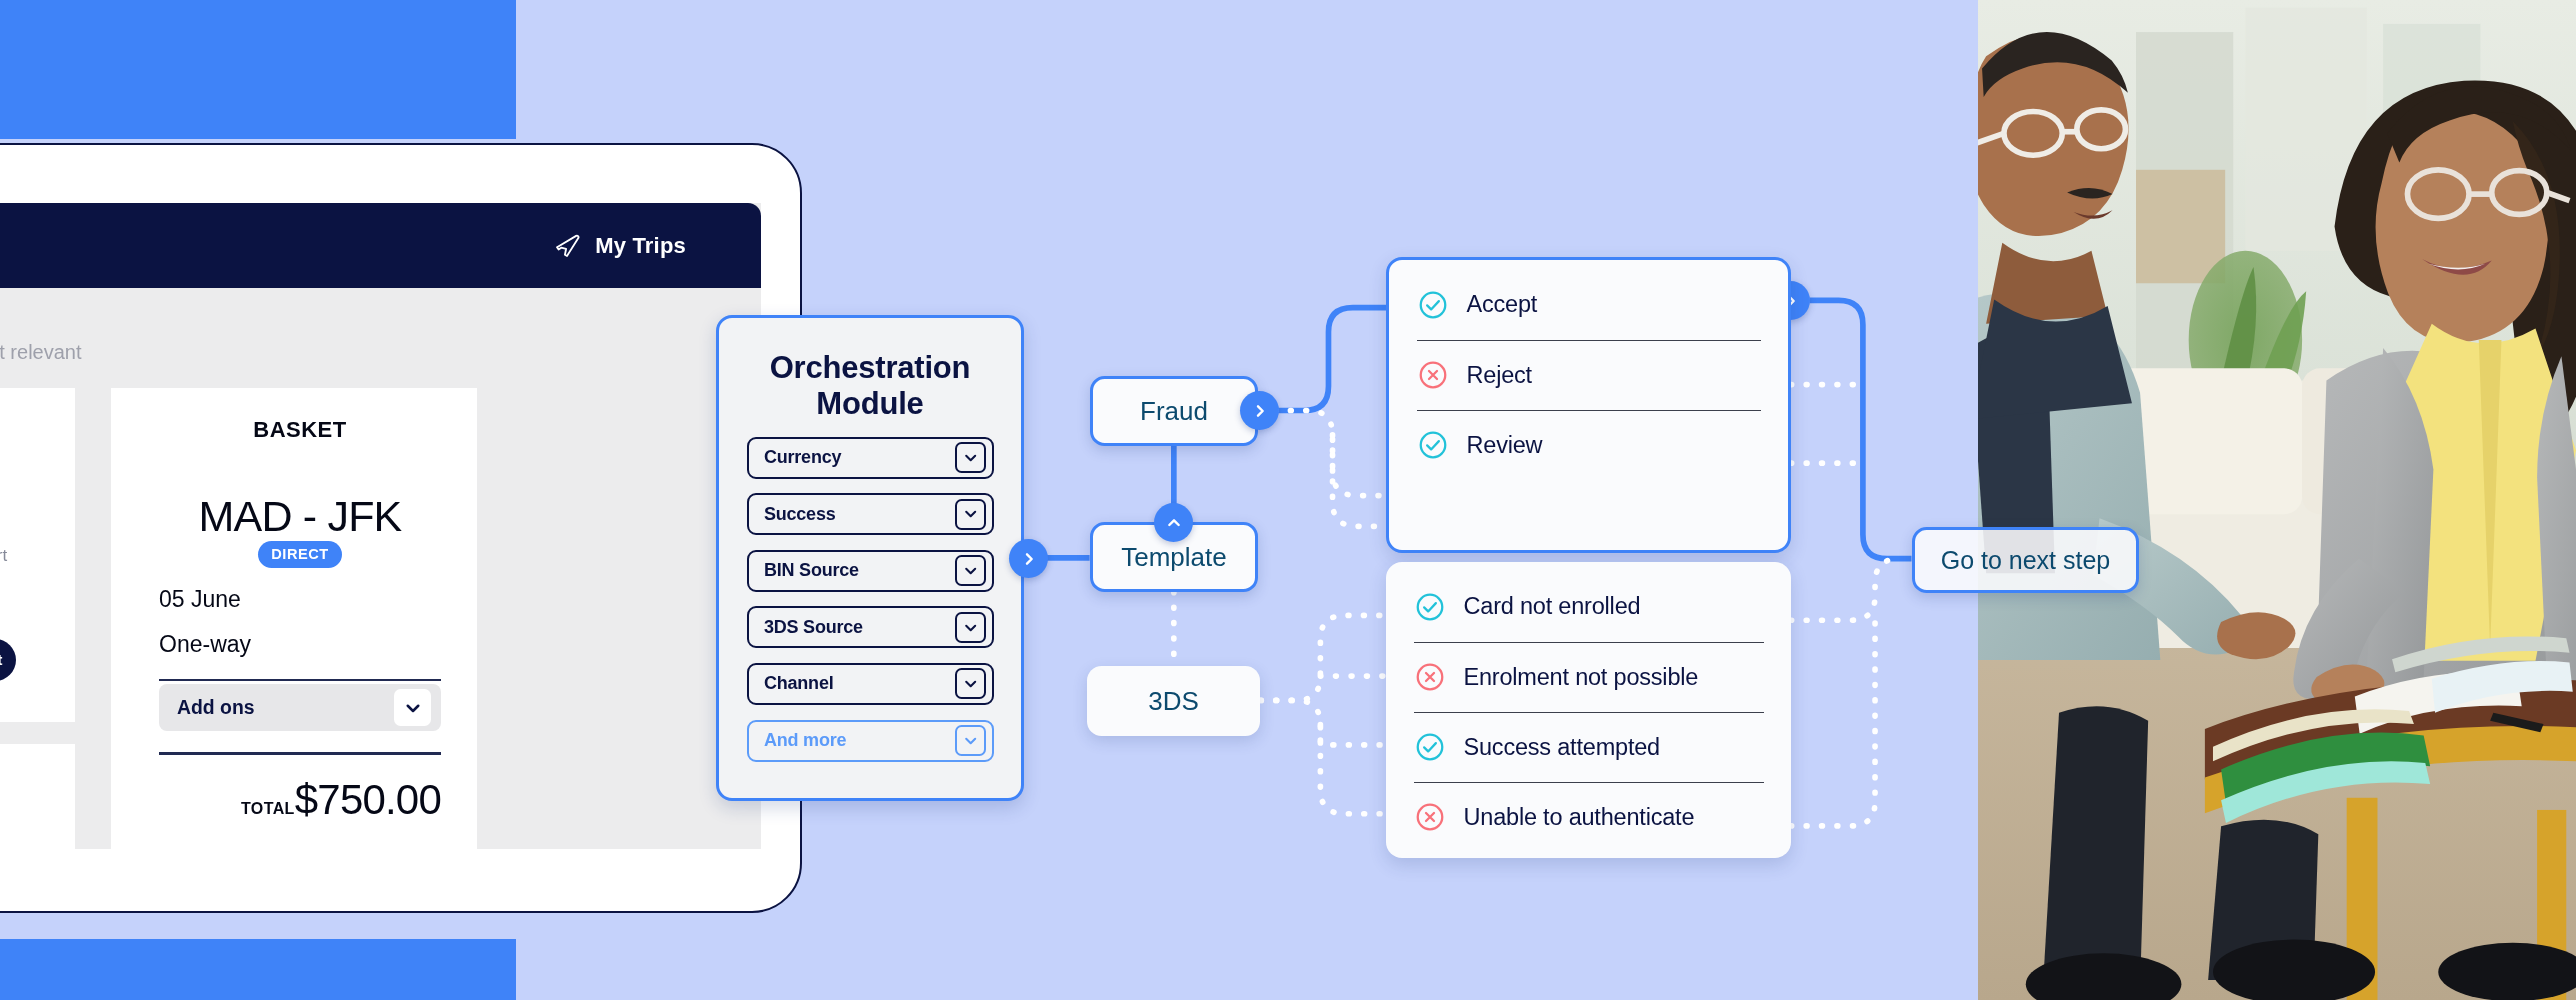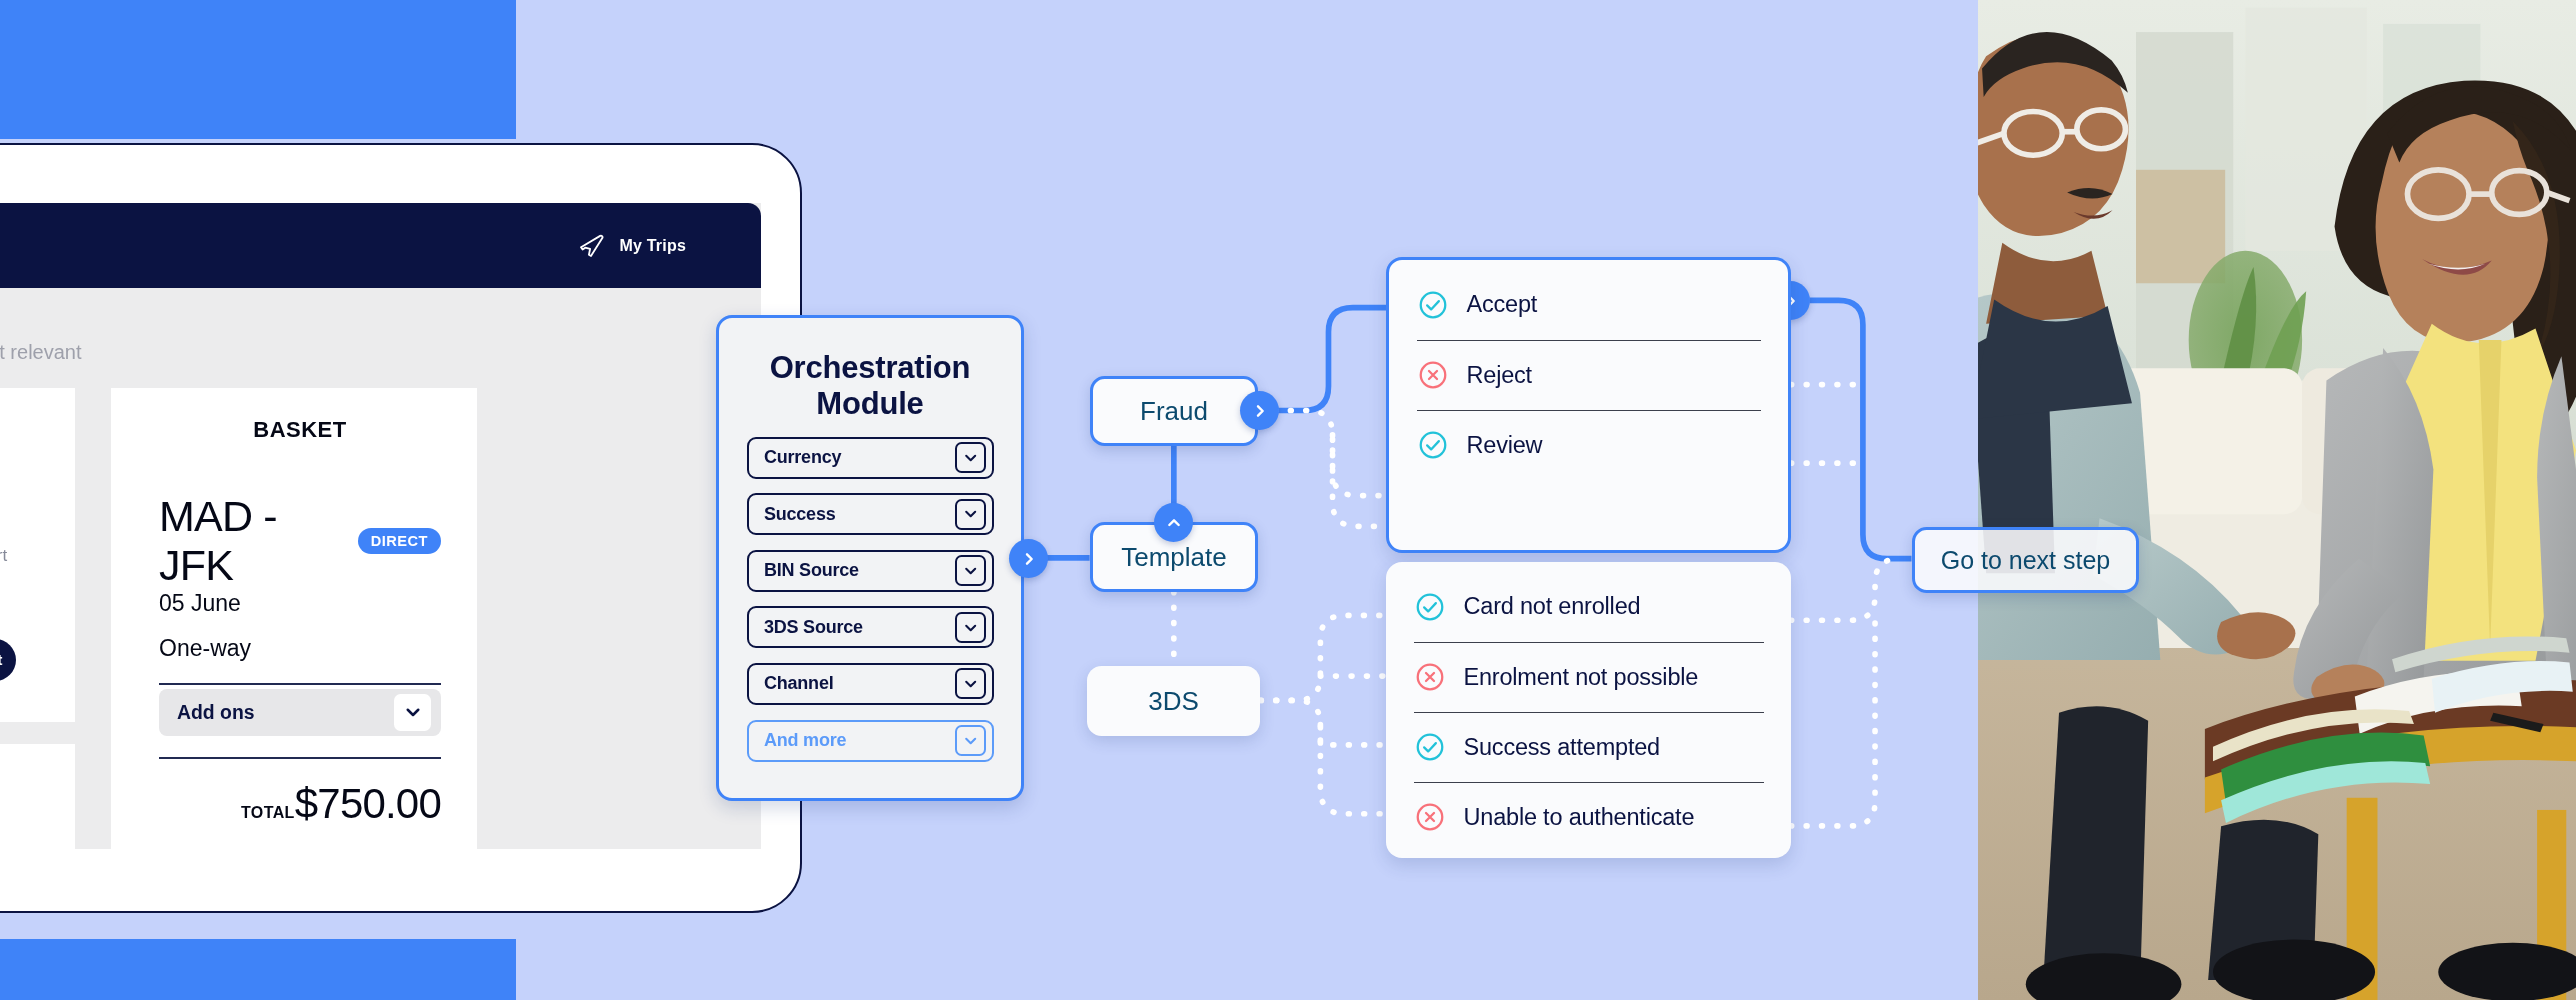--- a/index.html
+++ b/index.html
@@ -38,21 +38,21 @@
   }
   #tablet-navbar {
     position: absolute; left: 0; top: 0; right: 0; height: 85px;
     background: #0b1342;
     border-top-right-radius: 13px;
     display: flex; align-items: center; justify-content: flex-end;
     padding-right: 75px;
   }
   #mytrips {
     display: flex; align-items: center; gap: 14.6px;
-    color: #ffffff; font-size: 16px; font-weight: 600;
+    color: #ffffff; font-size: 22px; font-weight: 600;
     letter-spacing: 0.2px;
   }
   #mytrips svg { width: 27.5px; height: 27.5px; display: block; }
 
   #sortby {
     position: absolute; left: 128px; top: 138px;
     color: #9ea0ab; font-size: 20px; font-weight: 500;
   }
 
   
@@ -94,28 +94,29 @@
     background: #ffffff;
     padding: 29px 36px 0 48px;
   }
   #basket-title {
     text-align: center; color: #050816;
     font-size: 22px; font-weight: 700; letter-spacing: 0.5px;
   }
   #basket-route-row {
     display: flex; align-items: center; justify-content: space-between;
     margin-top: 49px;
+    flex-direction: column;
   }
   #basket-route { font-size: 43px; color: #050816; letter-spacing: -0.8px; }
   #basket-badge {
     background: #3f83f8; color: #fff; border-radius: 809px;
     font-size: 14.6px; font-weight: 700; letter-spacing: 0.5px;
     padding: 4.9px 13px 5.7px 13px; white-space: nowrap;
   }
-  #basket-date { font-size: 23px; color: #050816; margin-top: 0; }
+  #basket-date { font-size: 23px; color: #050816; margin-top: 18px; }
   #basket-type { font-size: 23px; color: #050816; margin-top: 18px; }
   .basket-rule { height: 2.4px; background: #212a52; margin-top: 21px; }
   #basket-addons {
     display: flex; align-items: center; justify-content: space-between;
     background: #e7e7e9; border-radius: 8px;
     height: 47px; padding: 0 9.7px 0 18px; margin-top: 3.2px;
   }
   #basket-addons-label { font-size: 19.4px; font-weight: 700; color: #0b1342; }
   .chev-box {
     width: 37px; height: 37px; background: #fff; border-radius: 6.5px;

